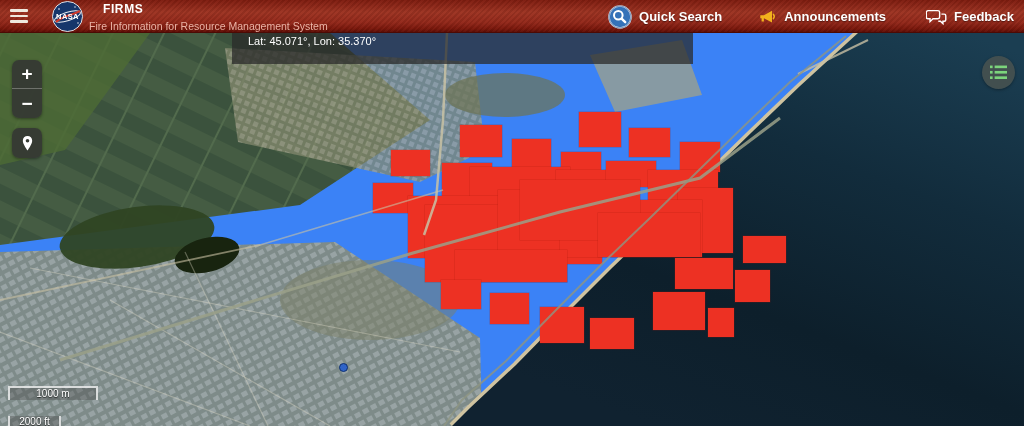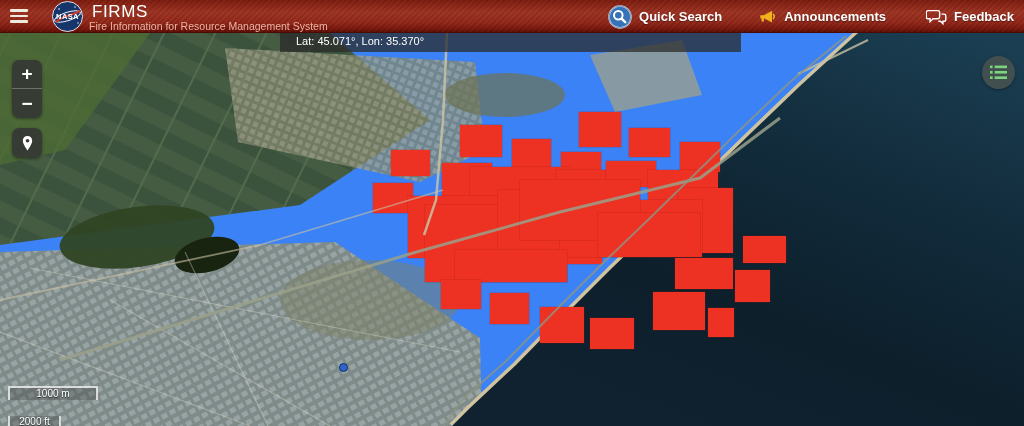--- a/index.html
+++ b/index.html
@@ -9,30 +9,30 @@
   
   .header{position:absolute;left:0;top:0;width:1024px;height:33px;
     background:linear-gradient(180deg,#7e1c0f 0%,#9d3322 38%,#93281a 70%,#7a170b 90%,#5f0e06 100%);
     border-bottom:1px solid #4c0a04;box-sizing:border-box;z-index:40;}
   .header::after{content:"";position:absolute;inset:0;
     background:repeating-linear-gradient(135deg,rgba(0,0,0,.07) 0 2px,rgba(255,255,255,.02) 2px 4px);
     pointer-events:none;}
   .hamburger{position:absolute;left:10px;top:9px;width:18px;height:15px;cursor:pointer;z-index:2;}
   .hamburger i{display:block;height:2.6px;background:#efe9df;margin-bottom:3px;border-radius:1px;}
   .nasa-logo{position:absolute;left:52px;top:1px;width:31px;height:31px;z-index:2;}
-  .brand-title{position:absolute;left:92px;top:2px;font-size:17px;font-weight:normal;
+  .brand-title{position:absolute;left:103px;top:2px;font-size:12px;font-weight:bold;
     color:#ffffff;letter-spacing:.6px;z-index:2;}
   .brand-sub{position:absolute;left:89px;top:19.5px;font-size:10.5px;color:#eab3a5;z-index:2;}
   .nav{position:absolute;right:10px;top:0;height:33px;display:flex;align-items:center;z-index:2;}
   .nav-item{display:flex;align-items:center;cursor:pointer;color:#fff;font-weight:bold;font-size:13px;}
   .nav-item .lbl{margin-left:7px;text-shadow:0 1px 1px rgba(0,0,0,.4);}
   .gap1{width:36px;} .gap2{width:40px;}
   
-  .infobar{position:absolute;left:232px;top:33px;width:461px;height:19px;
-    background:rgba(42,42,42,.74);color:#fff;font-size:11px;line-height:17px;z-index:30;margin-left:48px;}
+  .infobar{position:absolute;left:232px;top:33px;width:461px;height:31px;
+    background:rgba(42,42,42,.74);color:#fff;font-size:11px;line-height:17px;z-index:30;}
   .infobar .coords{position:absolute;left:16px;}
   .infobar .fires{position:absolute;left:145px;}
   .zoomctl{position:absolute;left:12px;top:60px;width:30px;height:58px;
     background:rgba(50,52,50,.85);border-radius:7px;z-index:30;
     box-shadow:0 1px 3px rgba(0,0,0,.4);}
   .zoomctl .btn{width:30px;height:29px;color:#fff;font-size:19px;font-weight:bold;
     display:flex;align-items:center;justify-content:center;cursor:pointer;}
   .zoomctl .btn.top{border-bottom:1px solid rgba(255,255,255,.28);box-sizing:border-box;}
   .locate{position:absolute;left:12px;top:128px;width:30px;height:30px;
     background:rgba(50,52,50,.85);border-radius:7px;z-index:30;cursor:pointer;

